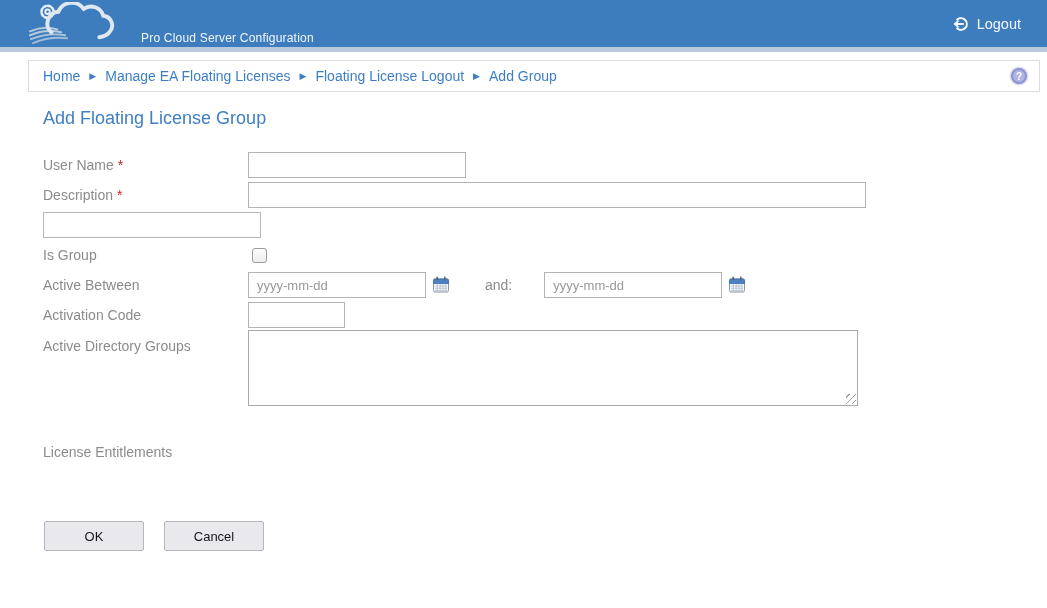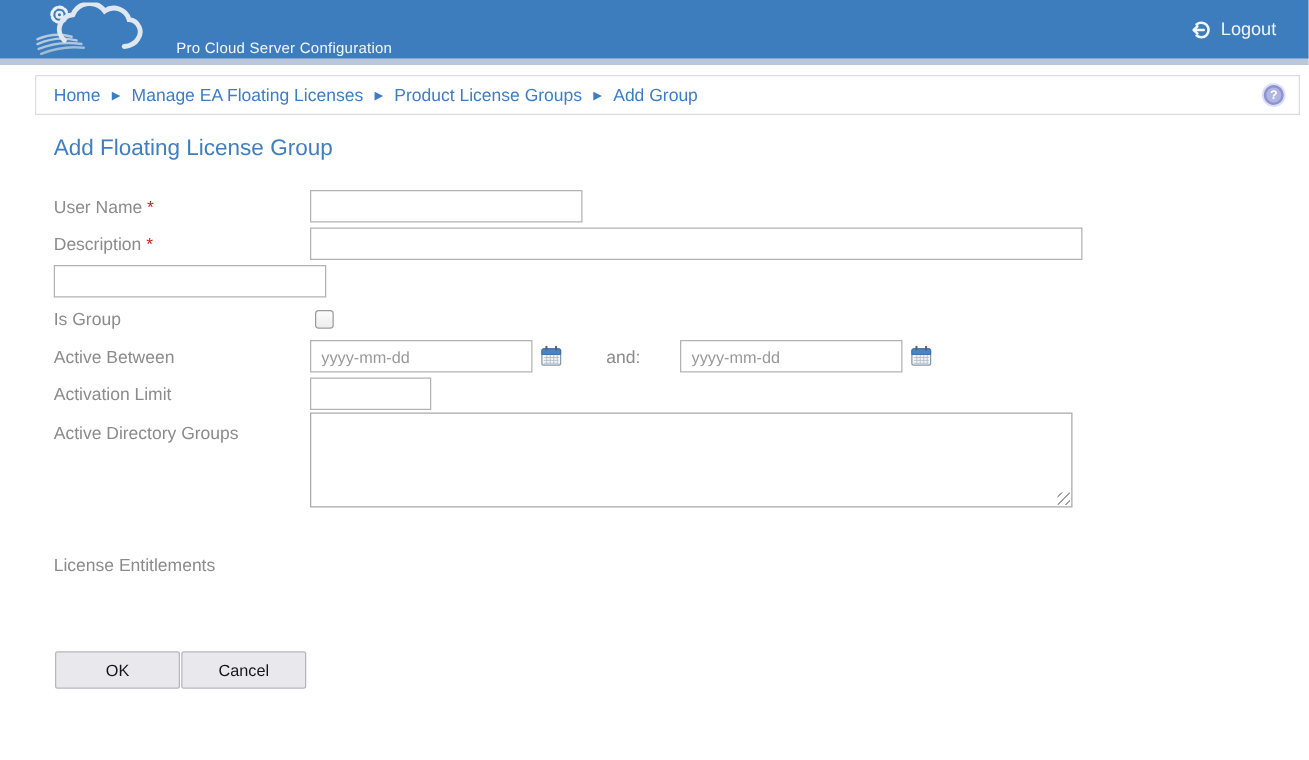--- a/index.html
+++ b/index.html
@@ -121,21 +121,21 @@
     border-bottom: 1px solid var(--divider, #ddd);
     padding-left: 10px; gap: 8px;
   }
   .plus-icon { color: var(--plus-green, #2f9e2f); display: flex; cursor: pointer; }
   .add-link {
     color: var(--add-link, #2525cc); font-size: 13.5px;
     text-decoration: none; cursor: pointer;
   }
 
   
-  .actions { margin-top: 55px; display: flex; gap: 1px; margin-left: 1px; }
+  .actions { margin-top: 55px; display: flex; gap: 20px; margin-left: 1px; }
   .btn {
     width: 100px; height: 30px;
     background: var(--button-bg, #e9e9ed);
     border: 1px solid var(--button-border, #b6b6bf);
     border-radius: 2px;
     color: var(--button-text, #15141a);
     font-size: 13px; font-family: inherit; cursor: pointer;
   }
 </style>
 </head>
@@ -166,21 +166,21 @@
     <span>Logout</span>
   </div>
 </header>
 <div class="header-strip"></div>
 
 <nav class="breadcrumb">
   <a class="crumb">Home</a>
   <span class="crumb-sep">▶</span>
   <a class="crumb">Manage EA Floating Licenses</a>
   <span class="crumb-sep">▶</span>
-  <a class="crumb">Product License Groups</a>
+  <a class="crumb">Floating License Logout</a>
   <span class="crumb-sep">▶</span>
   <a class="crumb">Add Group</a>
   <span class="help">?</span>
 </nav>
 
 <main>
   <h1 class="page-title">Add Floating License Group</h1>
 
   <div class="form">
 
@@ -232,21 +232,21 @@
             <rect x="4.3" y="0.6" width="1.7" height="4" rx="0.85" fill="#5a6570"></rect>
             <rect x="12" y="0.6" width="1.7" height="4" rx="0.85" fill="#5a6570"></rect>
             <path d="M3 10h12 M3 12.3h12 M3 14.6h12" stroke="#b6c2cd" stroke-width="0.8"></path>
             <path d="M5.4 8v7.5 M8.2 8v7.5 M11 8v7.5 M13.8 8v7.5" stroke="#b6c2cd" stroke-width="0.8"></path>
           </svg>
         </span>
       </div>
     </div>
 
     <div class="row">
-      <div class="lbl">Activation Limit</div>
+      <div class="lbl">Activation Code</div>
       <input class="txt w97" type="text" style="">
     </div>
 
     <div class="row top">
       <div class="lbl">Active Directory Groups</div>
       <div class="ta-wrap">
         <textarea class="adg" style=""></textarea>
         <div class="resize-handle"></div>
       </div>
     </div>

